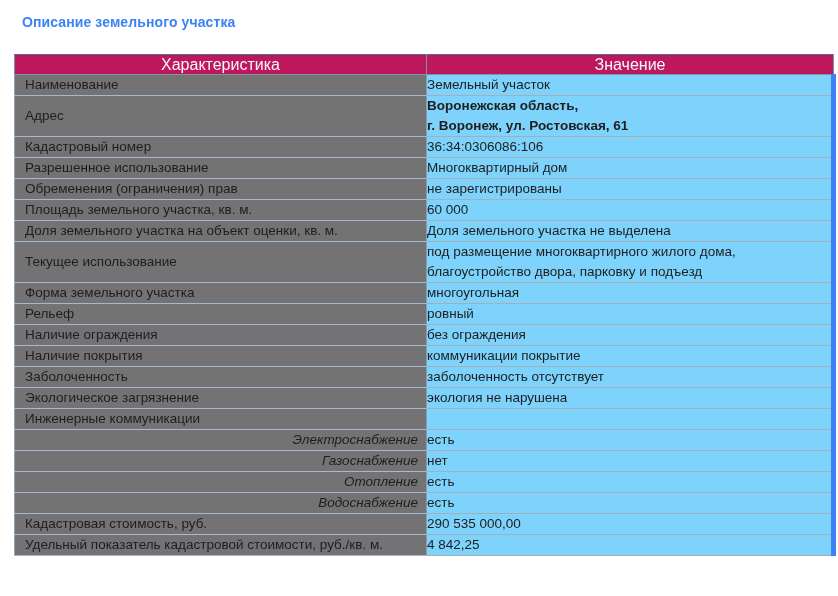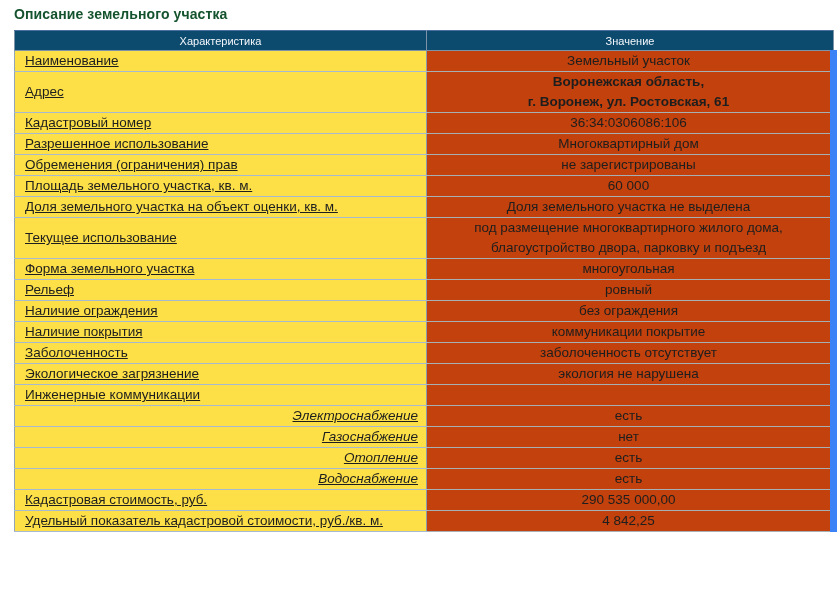--- a/index.html
+++ b/index.html
@@ -10,78 +10,76 @@
     height: 596px;
     overflow: hidden;
     font-family: "Liberation Sans", "DejaVu Sans", sans-serif;
   }
   .page {
     width: 838px;
     height: 596px;
     position: relative;
   }
   .doc-title {
-    margin: 0;
-    padding: 6px 0 8px 14px;
+    margin: 8px;
+    padding: 6px 0 16px 14px;
     font-size: 14px;
     font-weight: bold;
-    color: #14532d;
+    color: #3b82f6;
     letter-spacing: 0.1px;
   }
   table.desc-table {
     border-collapse: collapse;
     table-layout: fixed;
     margin-left: 14px;
     width: 819px;
     border: 1px solid #8fa2b2;
   }
   col.col-label { width: 412px; }
   col.col-value { width: 407px; }
   th {
-    background: #0c4a6e;
+    background: #be185d;
     color: #f4f8fc;
     font-weight: normal;
-    font-size: 11px;
+    font-size: 16px;
     height: 19px;
     padding: 0;
     text-align: center;
     border: 1px solid #7d93a8;
     border-top: 1px solid #4a6f9e;
   }
   td {
     font-size: 13.5px;
     color: #1e1e1e;
     height: 20px;
     line-height: 20px;
     padding: 0;
     overflow: hidden;
   }
   td.label {
-    background: #fde047;
+    background: #737373;
     text-align: left;
     padding-left: 10px;
     border-top: 1px solid #a5bad0;
     border-bottom: 1px solid #a5bad0;
     border-left: 1px solid #93a5b4;
     border-right: 1px solid #8a9cb0;
-    text-decoration: underline;
   }
   td.label.italic-right {
     text-align: right;
     font-style: italic;
     padding-right: 8px;
     padding-left: 0;
   }
   td.value {
-    background: #c2410c;
-    text-align: center;
+    background: #7dd3fc;
     white-space: pre-line;
     border-top: 1px solid #a6b0b4;
     border-bottom: 1px solid #a6b0b4;
-    border-right: 7px solid #3b82f6;
+    border-right: 5px solid #3b82f6;
   }
   td.value.bold {
     font-weight: bold;
   }
 </style>
 </head>
 <body>
 
 <div class="page">
   <h1 class="doc-title">Описание земельного участка</h1>

